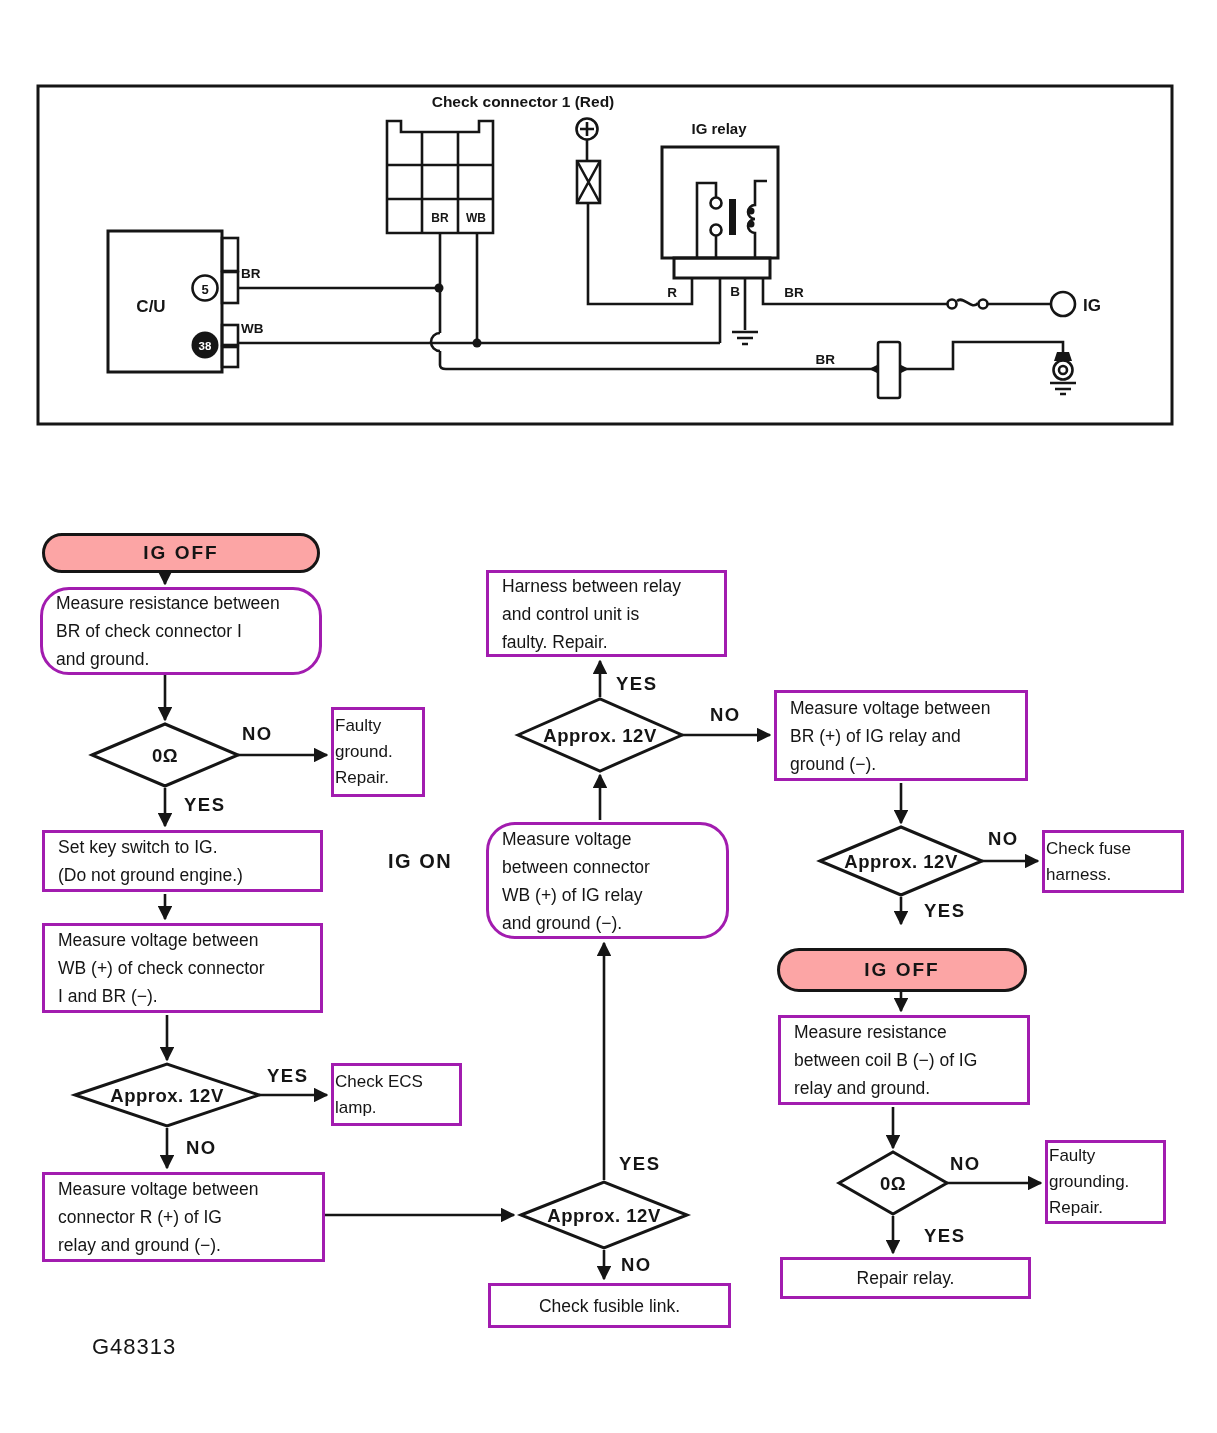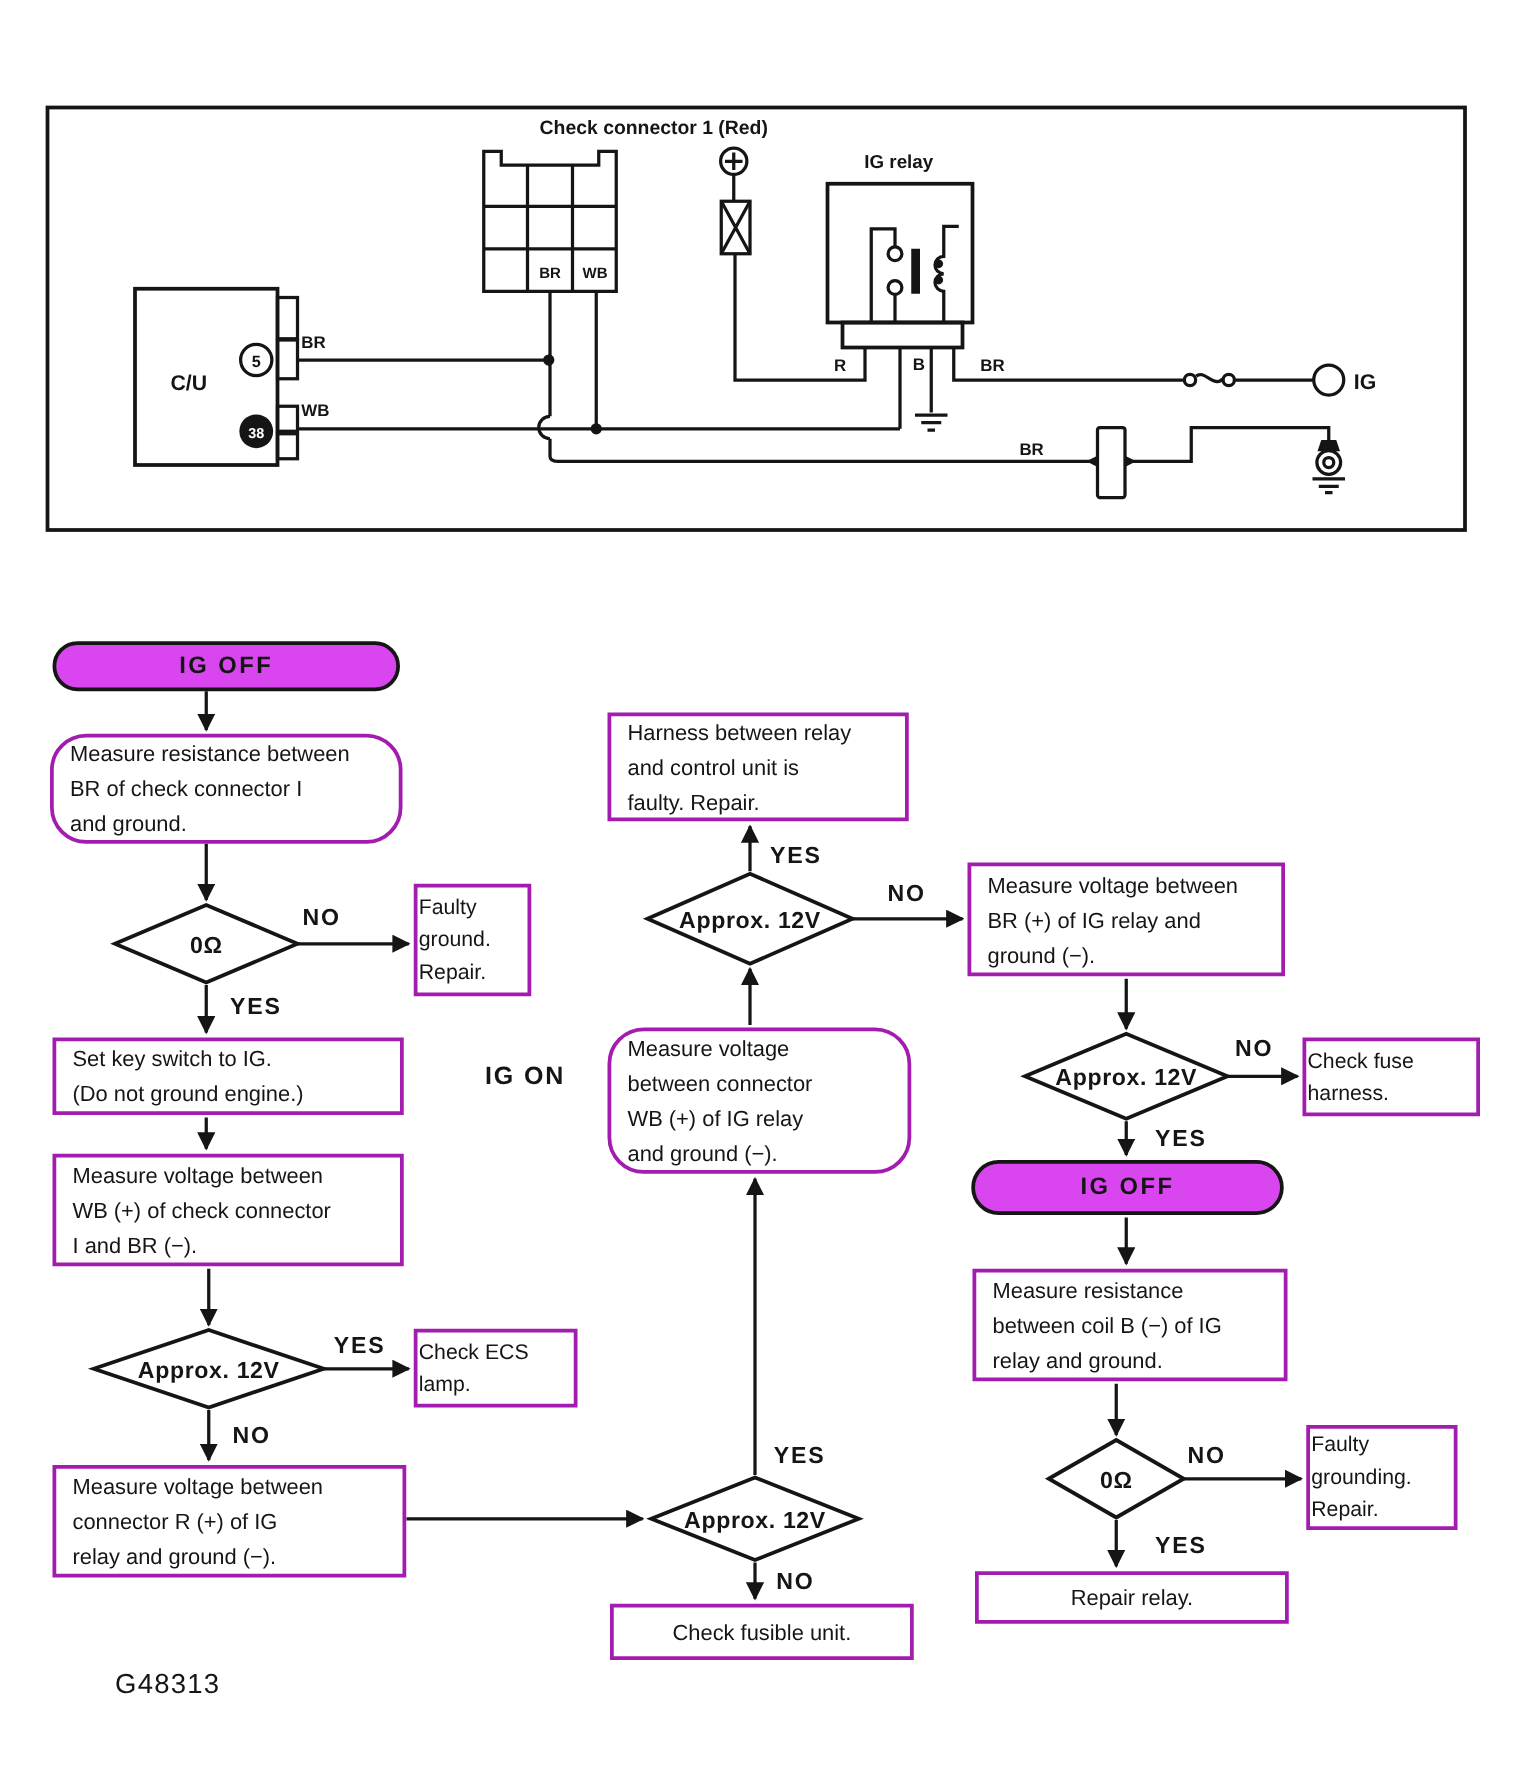--- a/index.html
+++ b/index.html
@@ -22,23 +22,23 @@
     position:absolute; box-sizing:border-box;
     border:3px solid #a21caf; background:#fff;
     font-weight:400; font-size:17.5px; line-height:28px;
     display:flex; align-items:center; justify-content:flex-start;
     white-space:pre-line; padding:0 8px 0 13px;
   }
   .small { font-size:17px; line-height:26px; padding-left:1px; }
   .center { justify-content:center; text-align:center; padding:0; }
   .pill {
     position:absolute; box-sizing:border-box;
-    border:3px solid #151515; border-radius:22px; background:#d946ef;
+    border:3px solid #151515; border-radius:22px; background:#fca5a5;
     display:flex; align-items:center; justify-content:center;
-    font-weight:700; font-size:19px; letter-spacing:2px;
+    font-weight:700; font-size:19px; letter-spacing:2px;margin-top:20px;
   }
   .dlabel {
     position:absolute; transform:translate(-50%,-50%);
     font-weight:700; font-size:18.5px; white-space:nowrap; letter-spacing:0.5px;
   }
   .elabel { position:absolute; font-weight:700; font-size:18.5px; letter-spacing:1.5px; white-space:nowrap; }
   .note { position:absolute; font-weight:700; font-size:20px; letter-spacing:1.5px;margin-left:45px; }
   .caption { position:absolute; left:44px; top:1334px; font-size:22px; font-weight:400; letter-spacing:1px;margin-left:48px; }
 </style>
 </head>
@@ -202,21 +202,21 @@
 
   <div class="node" style="left:486px; top:570px; width:241px; height:87px;">Harness between relay
 and control unit is
 faulty. Repair.</div>
 
   <div class="node" style="left:486px; top:822px; width:243px; height:117px;border-radius:29px;">Measure voltage
 between connector
 WB (+) of IG relay
 and ground (−).</div>
 
-  <div class="node center" style="left:488px; top:1283px; width:243px; height:45px;">Check fusible unit.</div>
+  <div class="node center" style="left:488px; top:1283px; width:243px; height:45px;">Check fusible link.</div>
 
   <div class="node" style="left:774px; top:690px; width:254px; height:91px;">Measure voltage between
 BR (+) of IG relay and
 ground (−).</div>
 
   <div class="node small" style="left:1042px; top:830px; width:142px; height:63px;">Check fuse
 harness.</div>
 
   <div class="pill" style="left:777px; top:928px; width:250px; height:44px;">IG OFF</div>
 

